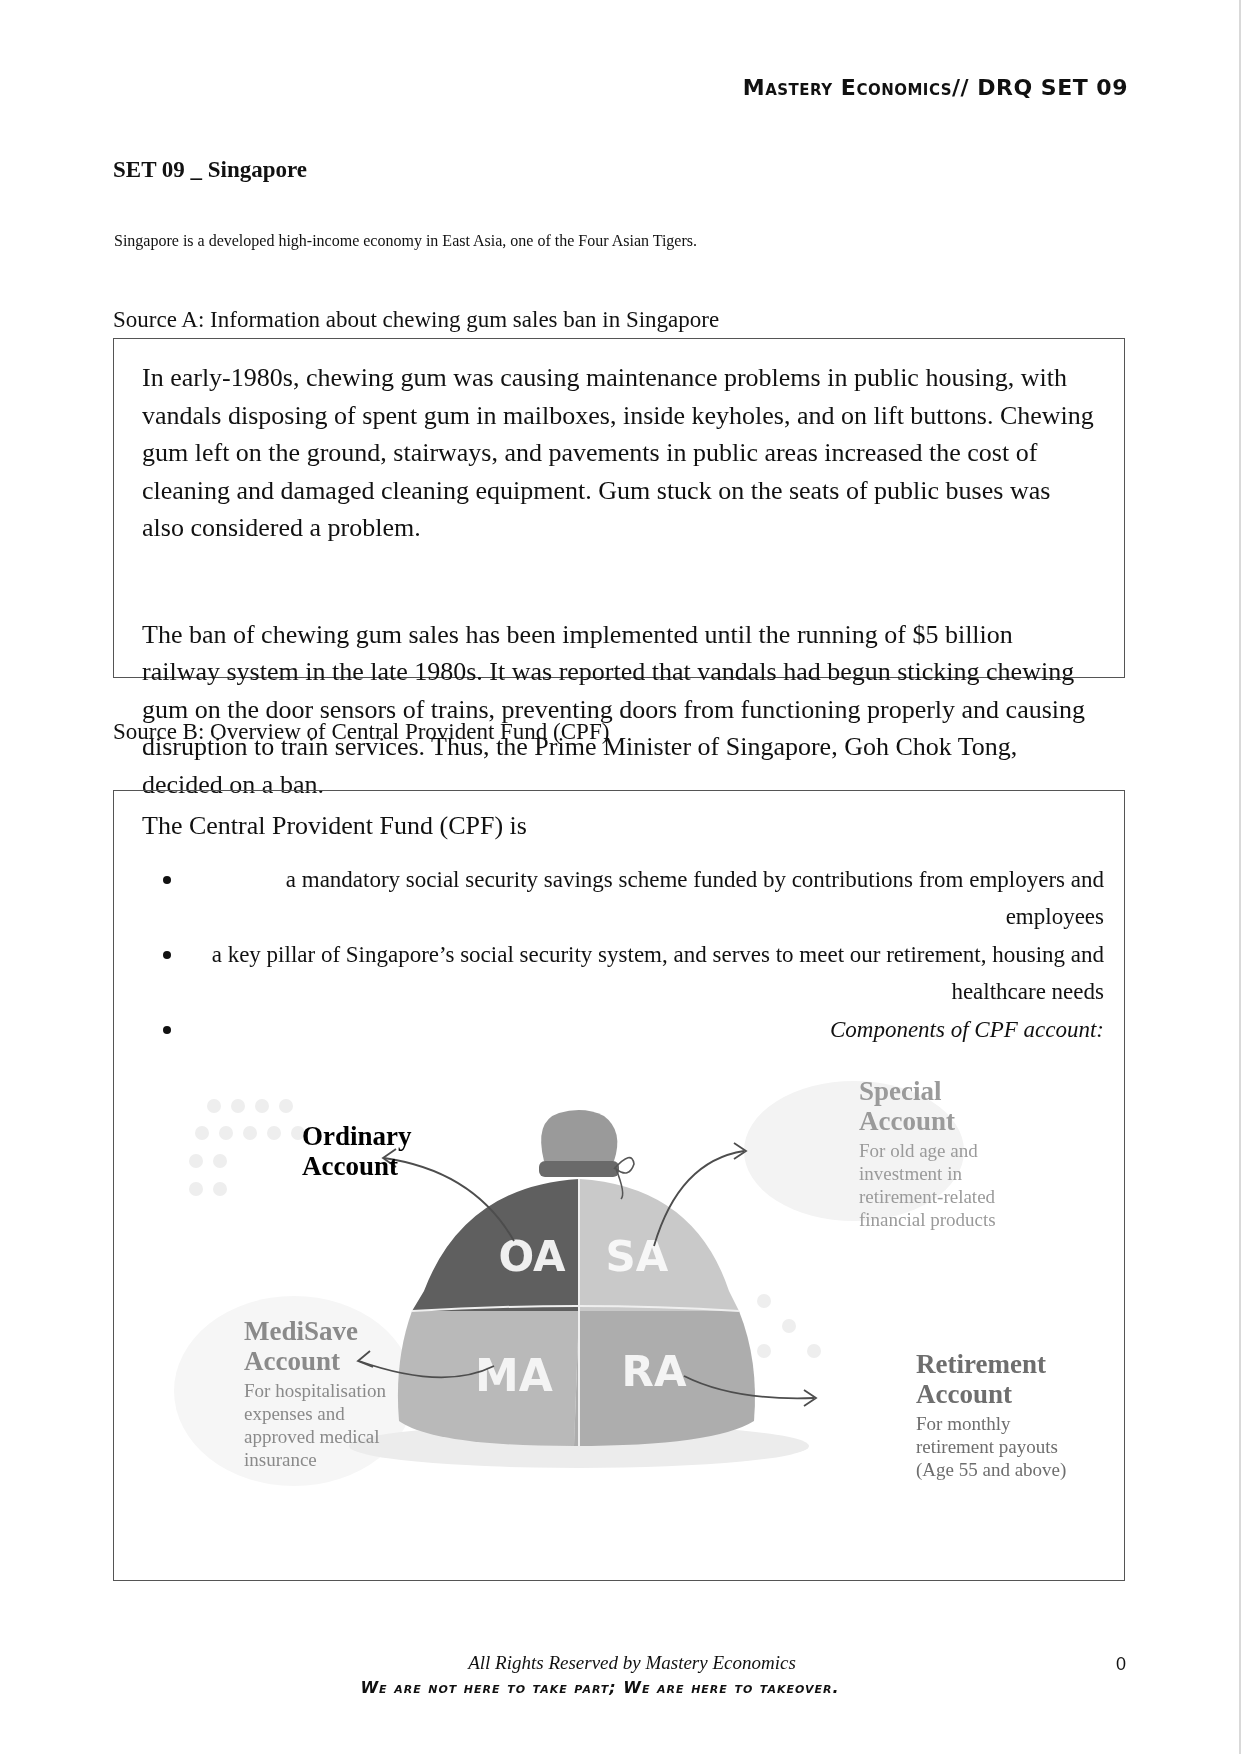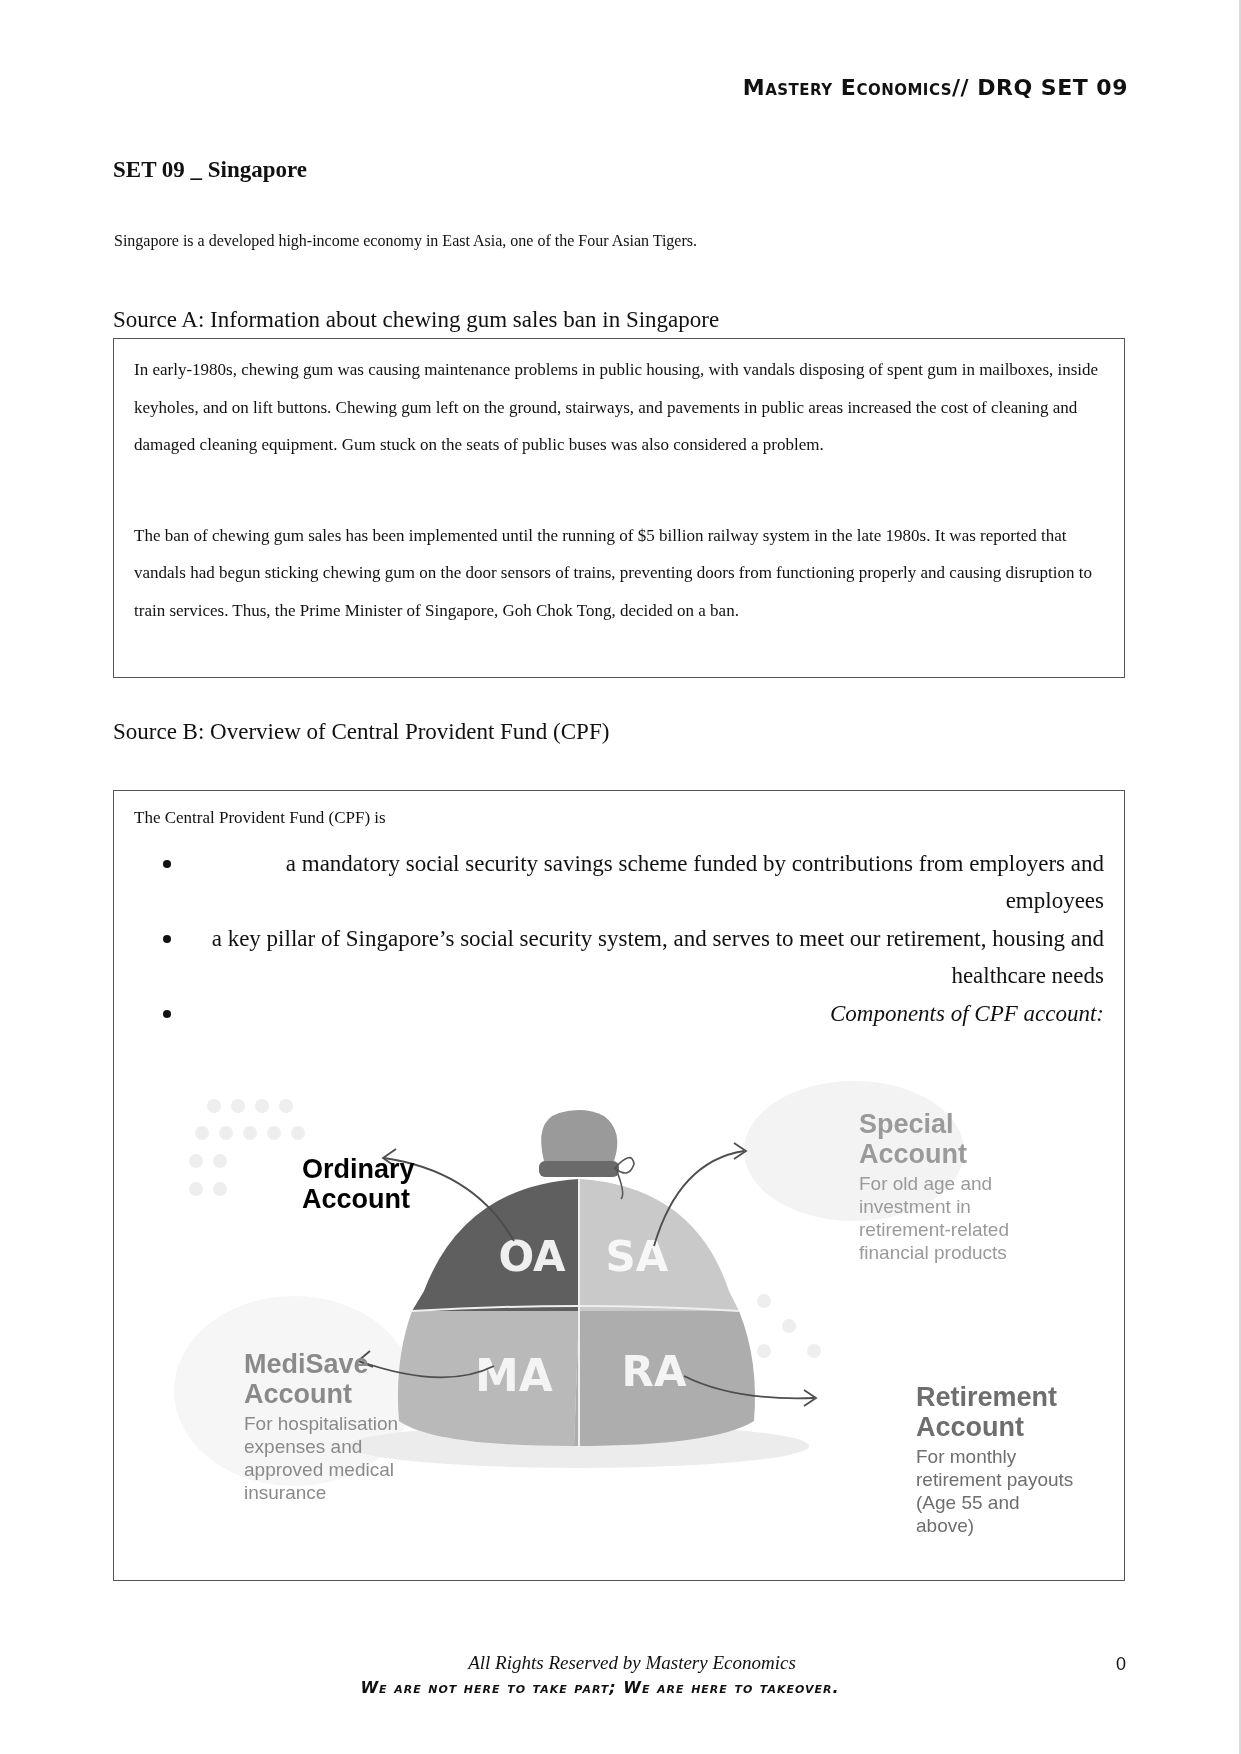--- a/index.html
+++ b/index.html
@@ -5,28 +5,28 @@
   html, body { margin:0; padding:0; background:#fff; }
   body { width:1241px; height:1754px; position:relative; overflow:hidden;
          font-family:"Liberation Serif", serif; color:#111; }
   .page-edge { position:absolute; right:0; top:0; width:2px; height:1754px; background:#d9d9d9; }
   .header { position:absolute; right:113px; top:75px; font-family:"DejaVu Sans", sans-serif;
             font-weight:bold; font-variant:small-caps; font-size:22px; letter-spacing:0.5px; }
   .set-title { position:absolute; left:113px; top:157px; font-weight:bold; font-size:23px; }
   .intro { position:absolute; left:114px; top:232px; font-size:16px; }
   .src-label { position:absolute; left:113px; font-size:23px; }
   .box { position:absolute; left:113px; width:1012px; border:1.5px solid #555; box-sizing:border-box; }
-  .box p { margin:8px; padding:0 12px; font-size:17px; line-height:37.5px; }
+  .box p { margin:16px; padding:0 12px; font-size:26px; line-height:37.5px; }
   .gap { height:37px; }
   .bullets { margin:0; padding:0; list-style:none;text-align:right; }
   .bullets li { position:relative; padding-left:86px; padding-right:20px; font-size:23px; line-height:37.5px; }
   .bullets li .dot { position:absolute; left:49px; top:15px; width:8px; height:8px; border-radius:50%; background:#111; }
   .italic { font-style:italic; }
   .infographic { position:absolute; left:60px; top:270px; width:900px; height:440px; }
-  .acct { position:absolute; font-family:Liberation Sans, sans-serif;margin-top:33px; }
+  .acct { position:absolute; font-family:Liberation Serif, serif; }
   .acct .name { font-weight:bold; font-size:27px; line-height:30px; }
   .acct .desc { font-size:19px; line-height:23px; margin-top:3px; }
   .footer-note { position:absolute; left:8px; width:1200px; text-align:center; top:1652px;
                  font-style:italic; font-size:19px;padding-left:24px; }
   .footer-slogan { position:absolute; left:0; width:1200px; text-align:center; top:1678px;
                    font-family:"DejaVu Sans", sans-serif; font-weight:bold; font-style:italic;
                    font-variant:small-caps; font-size:16px; letter-spacing:1px; }
   .page-num { position:absolute; left:1116px; top:1654px; font-family:"Liberation Sans", sans-serif; font-size:18px; }
 </style>
 </head>

